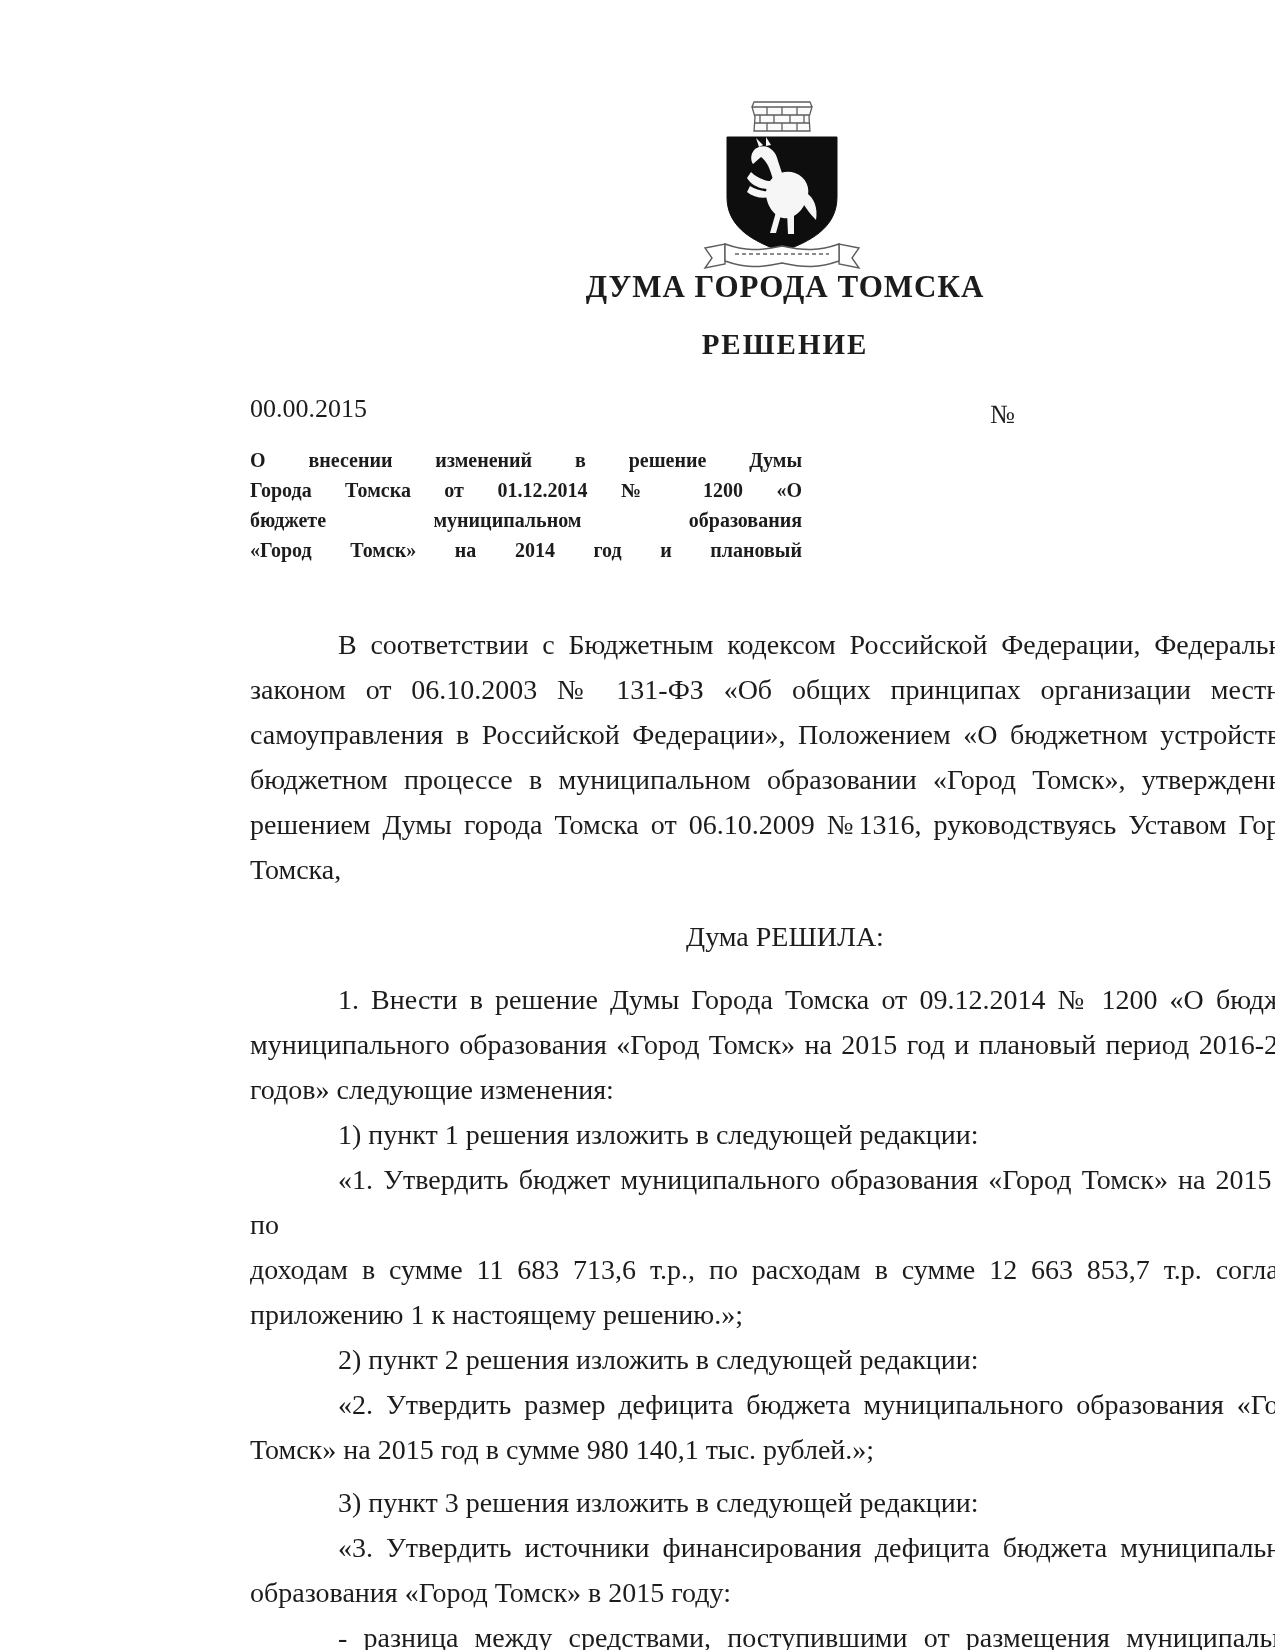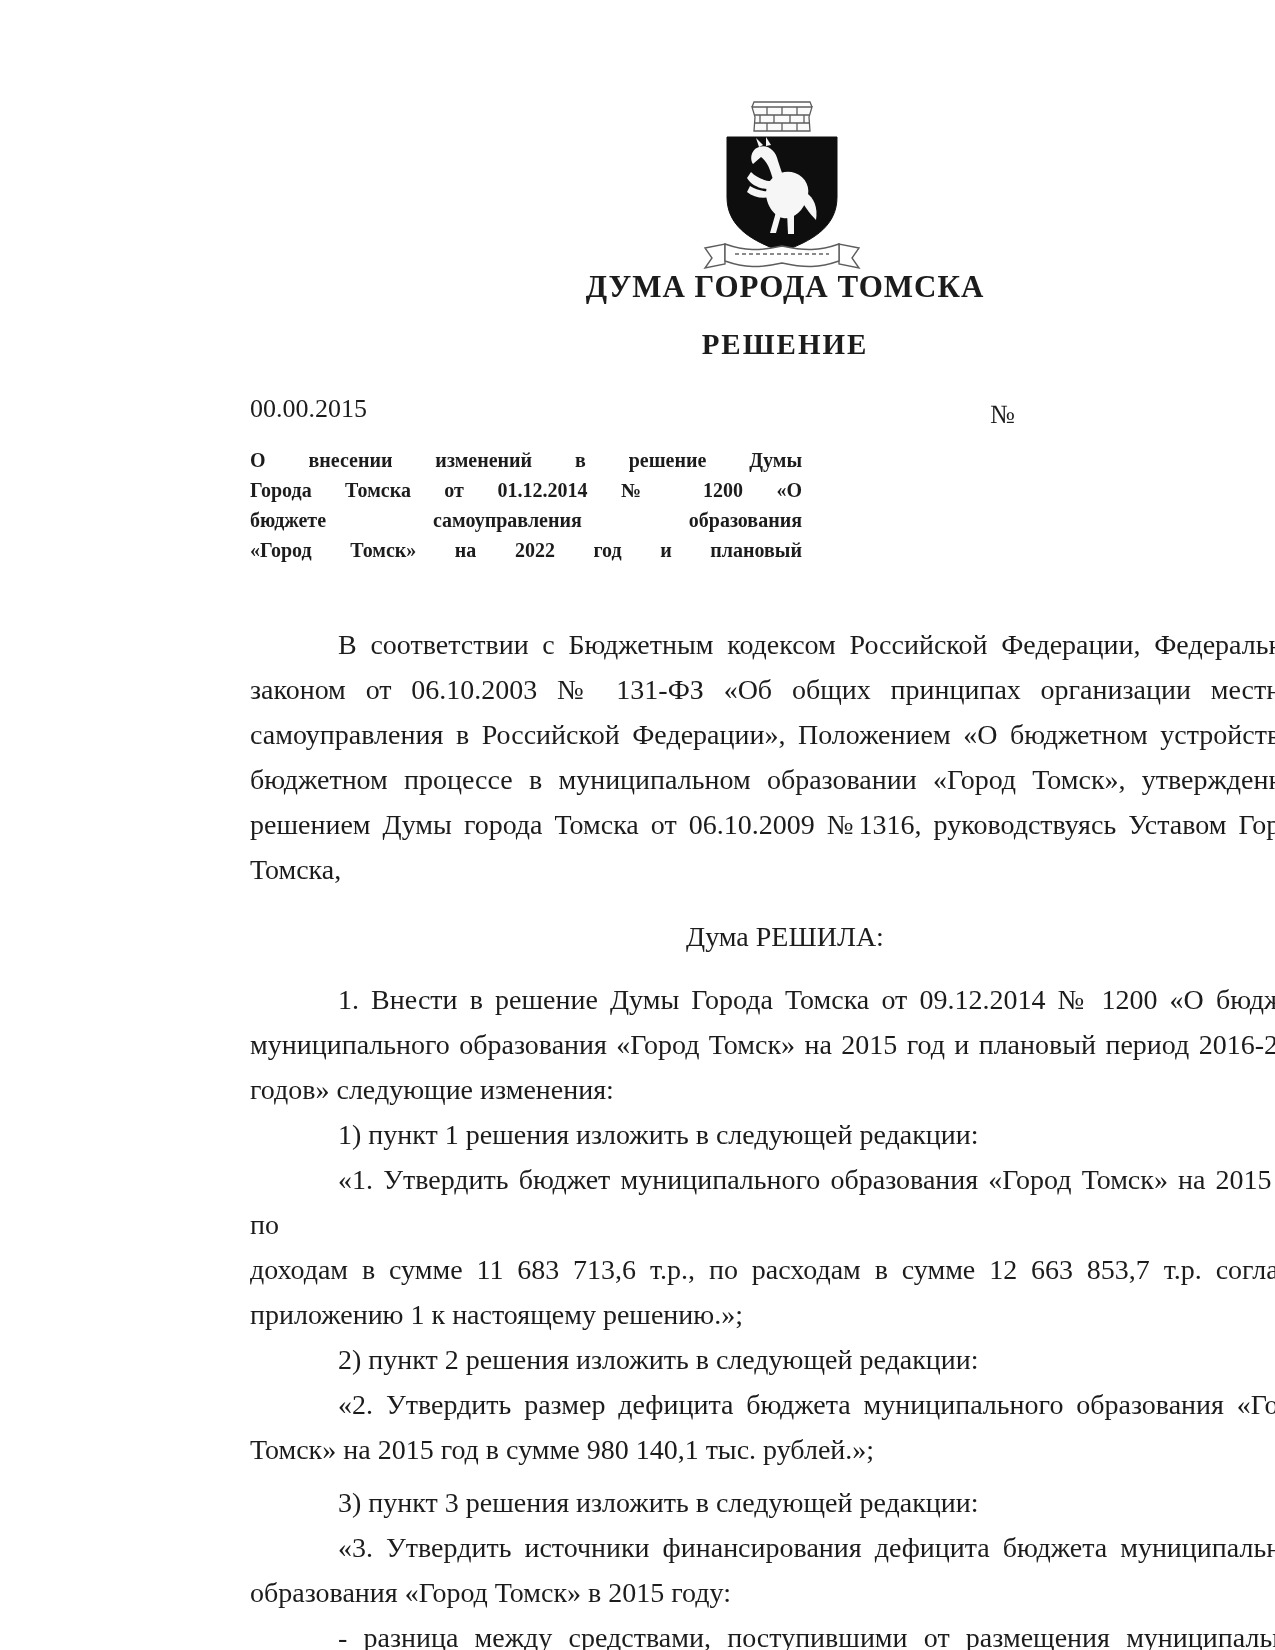--- a/index.html
+++ b/index.html
@@ -76,22 +76,22 @@
   <div class="t2">РЕШЕНИЕ</div>
 
   <div class="daterow">
     <span>00.00.2015</span>
     <span class="numlabel">№</span>
   </div>
 
   <div class="subject">
       <div class="line j">О внесении изменений в решение Думы</div>
       <div class="line j">Города Томска от 01.12.2014 № 1200 «О</div>
-      <div class="line j">бюджете    самоуправления    образования</div>
-      <div class="line j">«Город Томск» на 2022 год и плановый</div>
+      <div class="line j">бюджете    муниципальном    образования</div>
+      <div class="line j">«Город Томск» на 2014 год и плановый</div>
     </div>
 
   <div class="docbody">
       <div>
         <div class="line j ind">В соответствии с Бюджетным кодексом Российской Федерации, Федеральным</div>
         <div class="line j">законом от 06.10.2003 № 131-ФЗ «Об общих принципах организации местного</div>
         <div class="line j">самоуправления в Российской Федерации», Положением «О бюджетном устройстве и</div>
         <div class="line j">бюджетном процессе в муниципальном образовании «Город Томск», утвержденным</div>
         <div class="line j">решением Думы города Томска от 06.10.2009 №1316, руководствуясь Уставом Города</div>
         <div class="line">Томска,</div>

